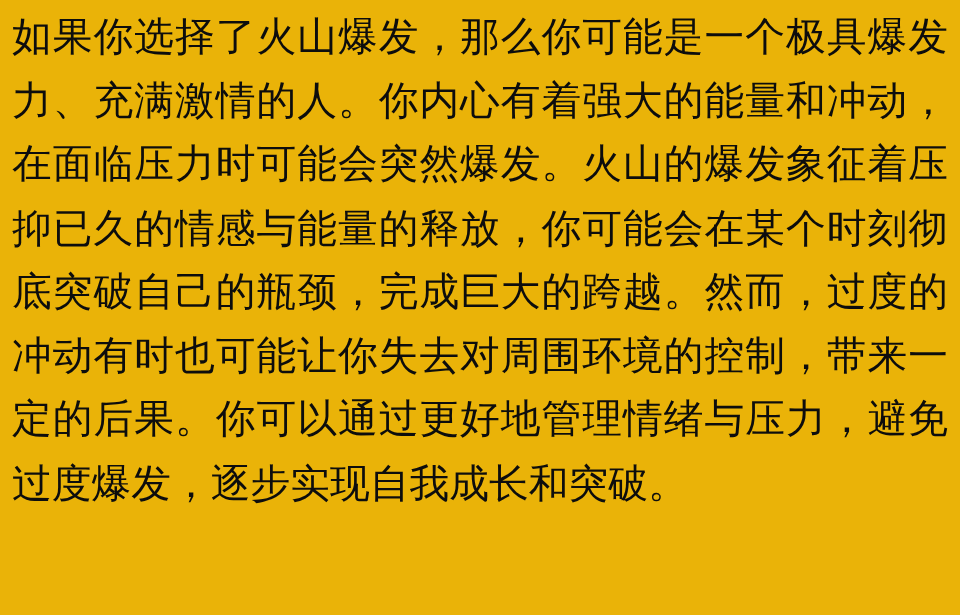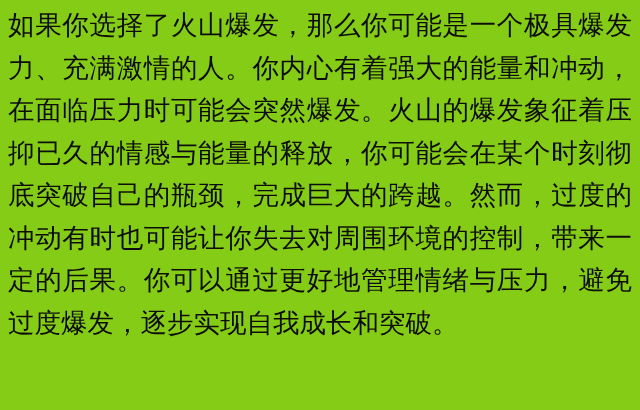--- a/index.html
+++ b/index.html
@@ -10,21 +10,21 @@
     width: 640px;
     height: 410px;
     background: #ffffff;
     font-family: "DejaVu Sans", "Liberation Sans", sans-serif;
     overflow: hidden;
   }
   #page {
     position: relative;
     width: 640px;
     height: 410px;
-    background: #84cc16;
+    background: #eab308;
     box-sizing: border-box;
   }
   .paragraph {
     position: absolute;
     left: 8px;
     top: 4px;
     width: 624px;
     color: #0d0d0d;
     font-size: 26.5px;
     line-height: 42.5px;

